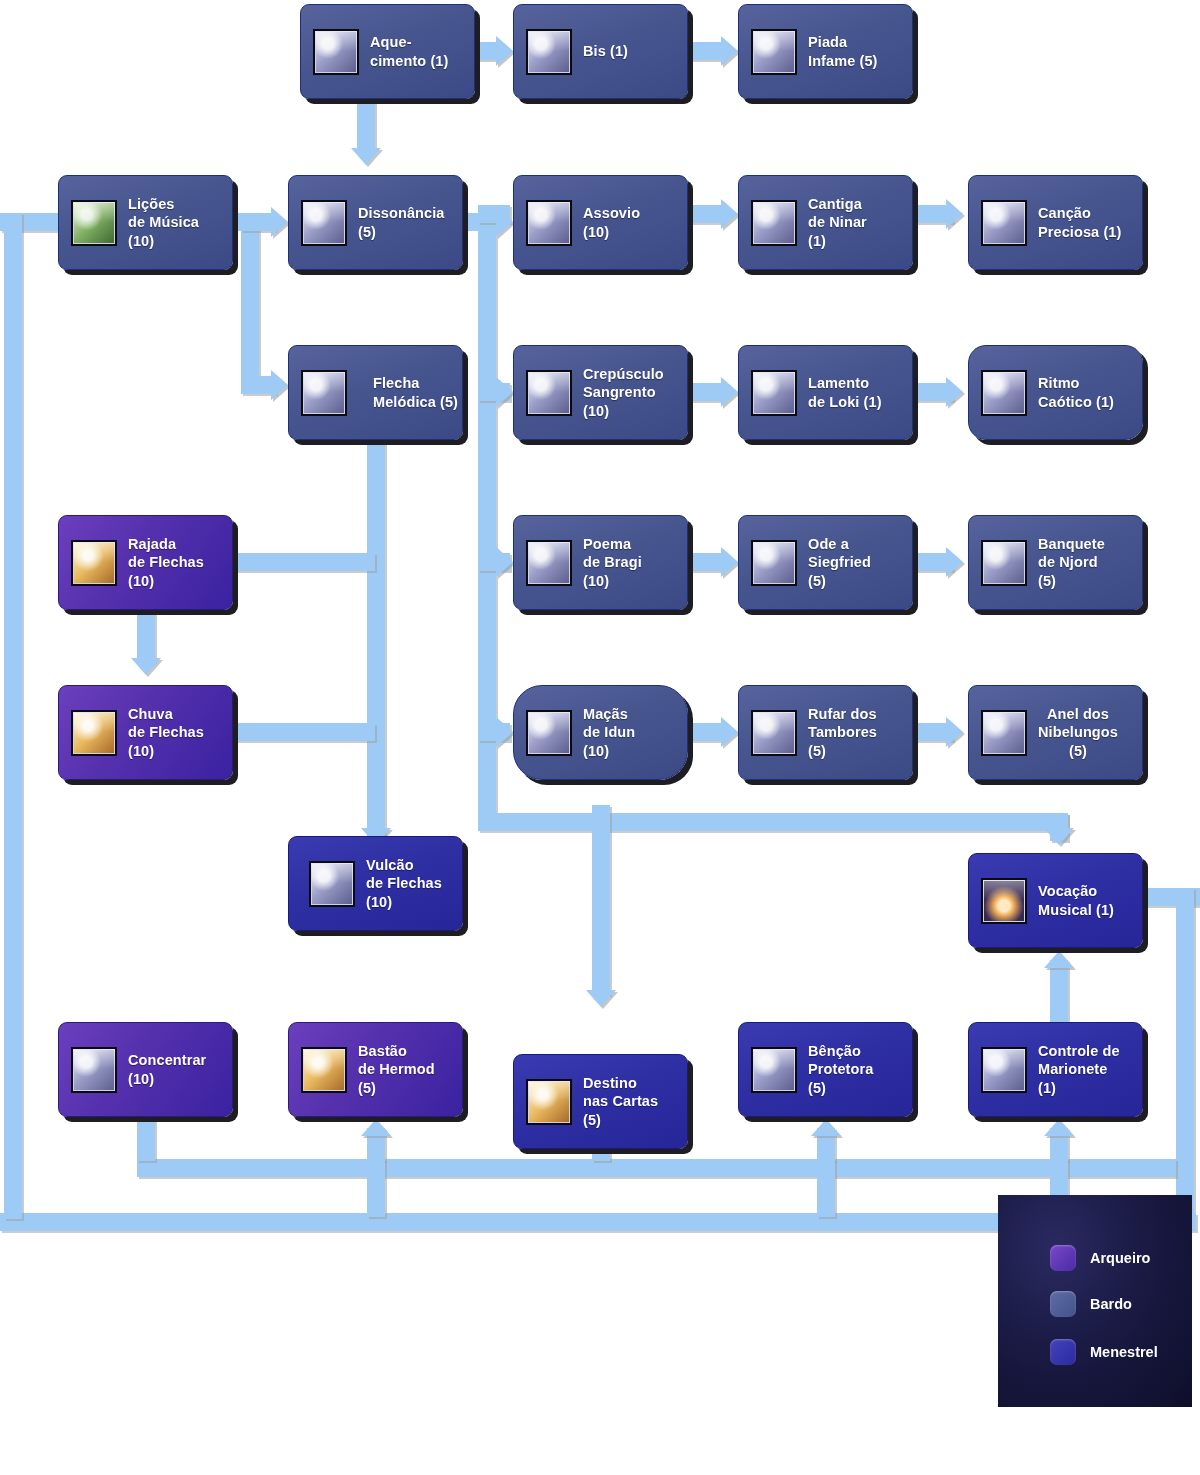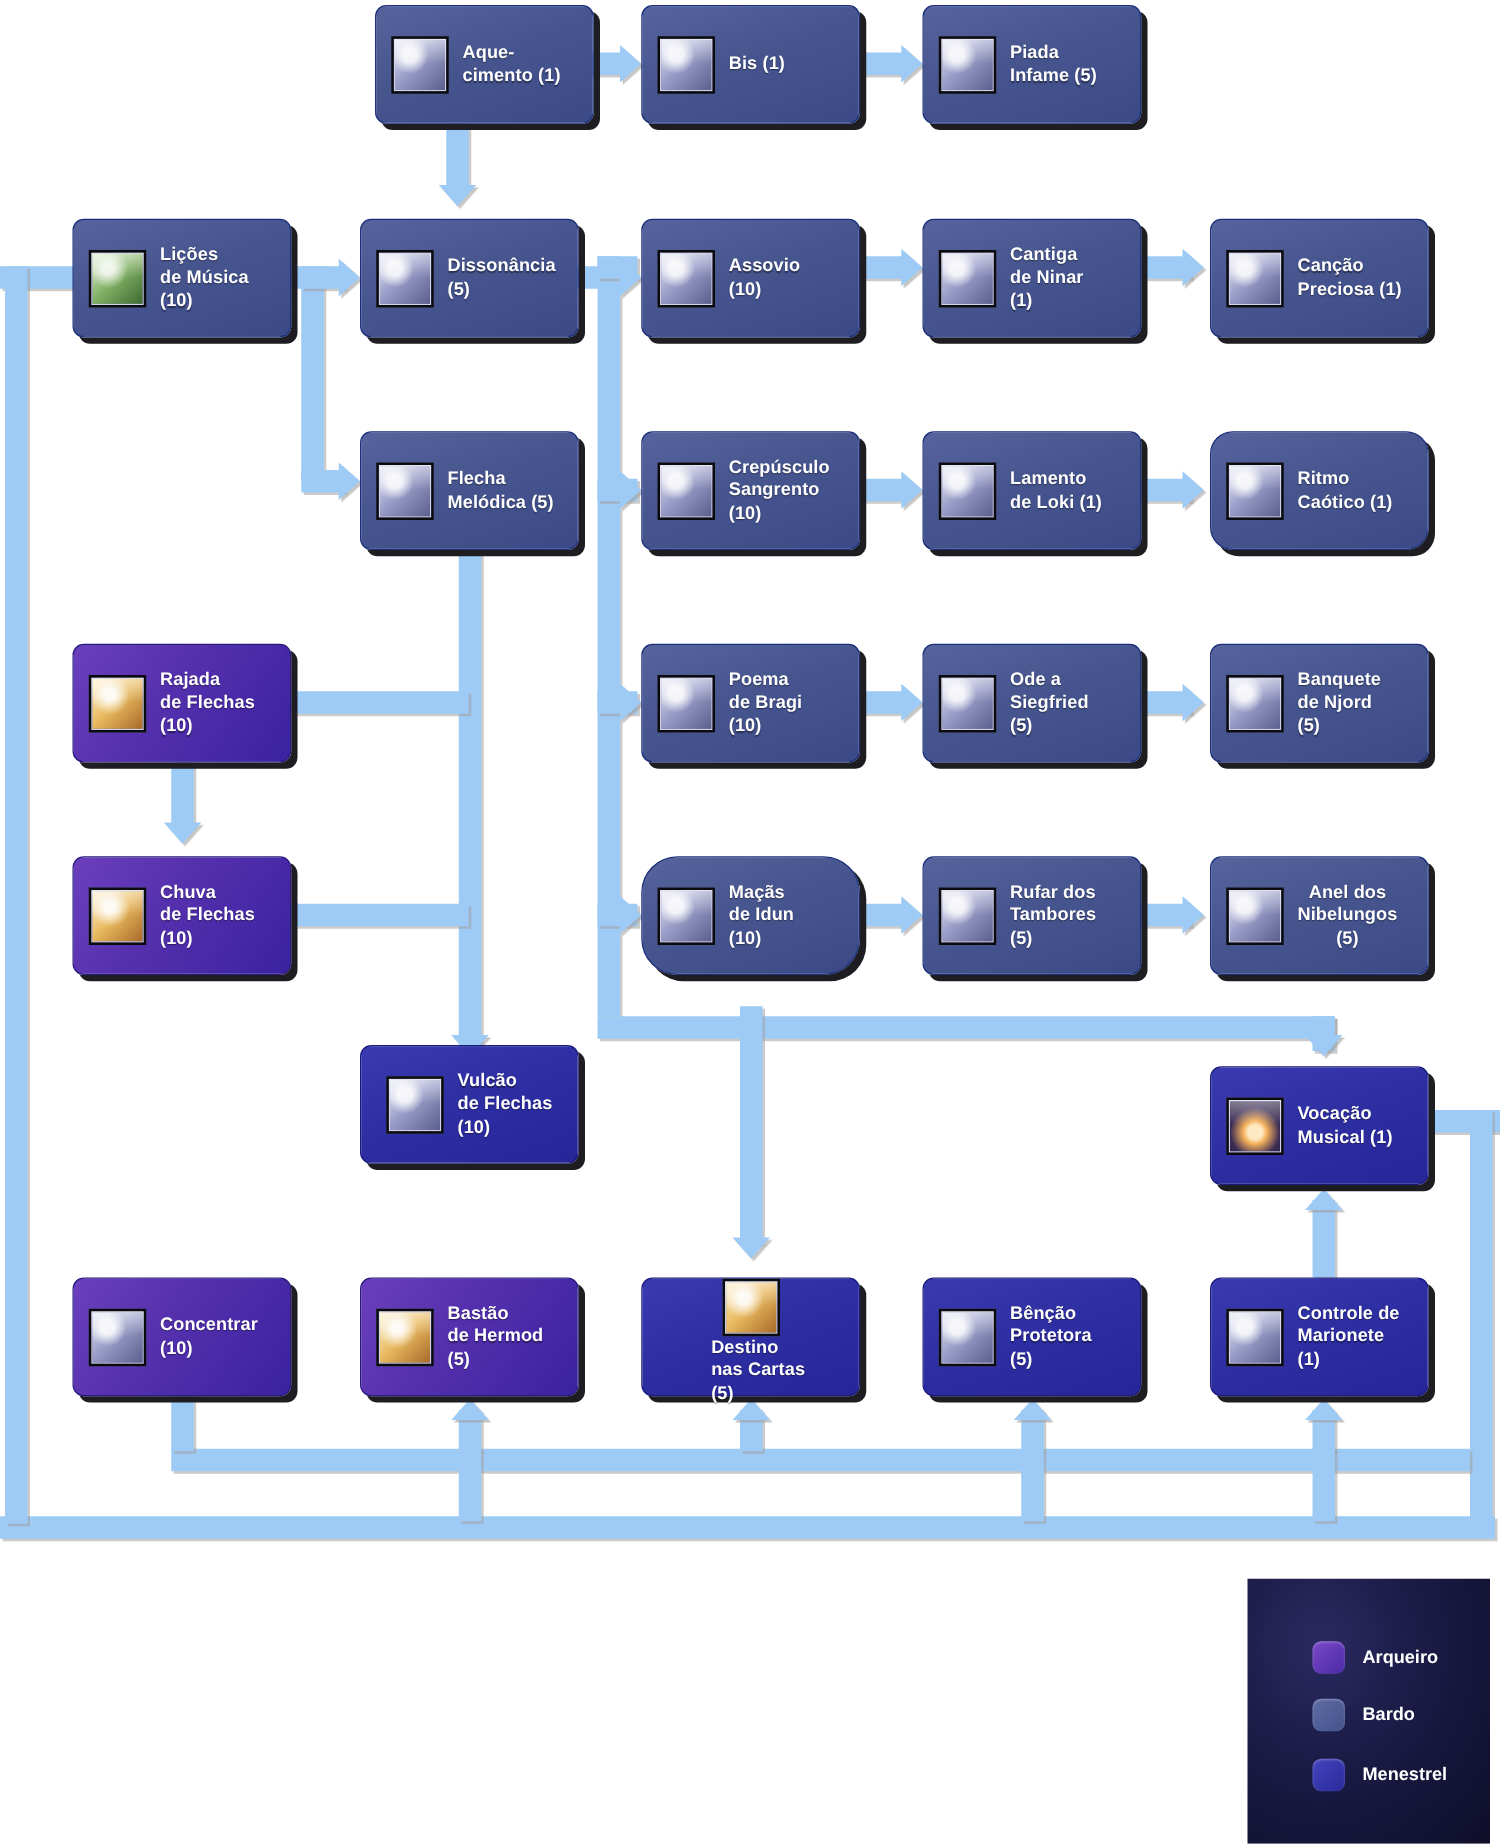--- a/index.html
+++ b/index.html
@@ -68,21 +68,21 @@
     text-shadow:0 1px 1px rgba(0,0,0,.45);
   }
 
   
   .cls-bardo{background:linear-gradient(160deg,#56639d 0%,#47558f 45%,#3b4a86 100%);}
   .cls-menestrel{background:linear-gradient(160deg,#3a3bb0 0%,#2f2fa4 45%,#262699 100%);border-color:#1a1a7c;}
   .cls-arqueiro{background:linear-gradient(125deg,#6b3fbe 0%,#5631ae 40%,#3a22a0 100%);border-color:#2a1a7e;}
 
   
   #legend{
-    position:absolute;left:998px;top:1263px;width:194px;height:212px;
+    position:absolute;left:998px;top:1195px;width:194px;height:212px;
     background:radial-gradient(ellipse at 30% 25%, #2a2a62 0%, #1a1a44 45%, #0e0e2a 100%);
     z-index:20;
   }
   .lg-row{position:absolute;display:flex;align-items:center;left:52px;}
   .lg-sw{width:26px;height:26px;border-radius:7px;margin-right:14px;box-shadow:inset 0 1px 2px rgba(255,255,255,.3);}
   .lg-txt{color:#fff;font-size:14.5px;font-weight:bold;}
 </style>
 </head>
 <body>
 
@@ -238,21 +238,21 @@
 (1)</div>
       </div>
       <div class="node cls-bardo" style="left: 968px; top: 175px;">
         <div class="ico">
           <div class="g"></div>
           <div class="gl"></div>
         </div>
         <div class="lbl">Canção
 Preciosa (1)</div>
       </div>
-      <div class="node cls-bardo" style="left: 288px; top: 345px;">
+      <div class="node cls-bardo" style="left: 288px; top: 345px; gap: 15px;">
         <div class="ico">
           <div class="g"></div>
           <div class="gl"></div>
         </div>
         <div class="lbl">Flecha
 Melódica (5)</div>
       </div>
       <div class="node cls-bardo" style="left: 513px; top: 345px;">
         <div class="ico">
           <div class="g"></div>
@@ -377,21 +377,21 @@
       </div>
       <div class="node cls-arqueiro" style="left: 288px; top: 1022px;">
         <div class="ico gold">
           <div class="g"></div>
           <div class="gl"></div>
         </div>
         <div class="lbl">Bastão
 de Hermod
 (5)</div>
       </div>
-      <div class="node cls-menestrel" style="left: 513px; top: 1022px; flex-direction: column;">
+      <div class="node cls-menestrel" style="left: 513px; top: 1054px;">
         <div class="ico gold">
           <div class="g"></div>
           <div class="gl"></div>
         </div>
         <div class="lbl">Destino
 nas Cartas
 (5)</div>
       </div>
       <div class="node cls-menestrel" style="left: 738px; top: 1022px;">
         <div class="ico">

